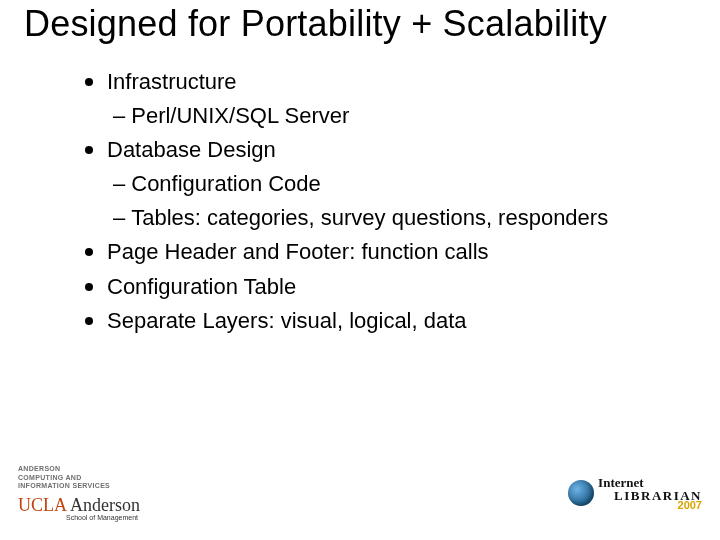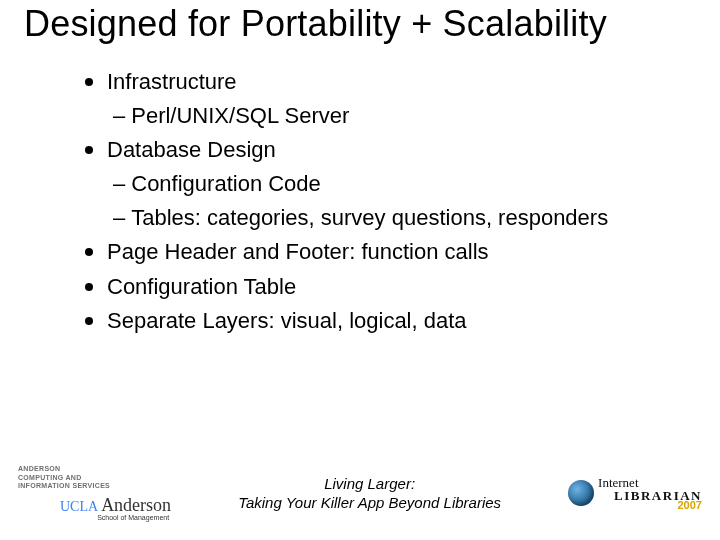--- a/index.html
+++ b/index.html
@@ -76,24 +76,23 @@
     line-height: 1.2;
     letter-spacing: 0.3px;
   }
   .ucla {
     display: flex;
     align-items: baseline;
     gap: 3px;
   }
   .ucla-main {
     font-family: "Times New Roman", serif;
-    font-size: 14px;
+    font-size: 18px;
     font-weight: 400;
-    color: #3b82f6;
-    margin-left: 42px;
+    color: #c2410c;
   }
   .ucla-anderson {
     font-family: "Times New Roman", serif;
     font-size: 18px;
     color: #333;
   }
   .ucla-sub {
     font-size: 7px;
     color: #333;
     text-align: right;
@@ -121,21 +120,21 @@
     flex-shrink: 0;
   }
   .il-text {
     display: flex;
     flex-direction: column;
     line-height: 1;
   }
   .il-top {
     font-family: "Times New Roman", serif;
     font-size: 13px;
-    font-weight: 400;
+    font-weight: 700;
     color: #111;
   }
   .il-bot {
     font-family: "Times New Roman", serif;
     font-size: 13px;
     font-weight: 700;
     color: #111;
     letter-spacing: 1.5px;
     margin-left: 16px;
   }
@@ -205,24 +204,20 @@
       </div>
       <div>
         <div class="ucla">
           <span class="ucla-main">UCLA</span>
           <span class="ucla-anderson">Anderson</span>
         </div>
         <div class="ucla-sub">School of Management</div>
       </div>
     </div>
 
-    <div class="center-caption">
-      <div>Living Larger:</div>
-      <div>Taking Your Killer App Beyond Libraries</div>
-    </div>
 
     <div class="right-logo">
       <span class="globe"></span>
       <div class="il-text">
         <span class="il-top">Internet</span>
         <span class="il-bot">LIBRARIAN</span>
         <span class="il-year">2007</span>
       </div>
     </div>
   </div>

